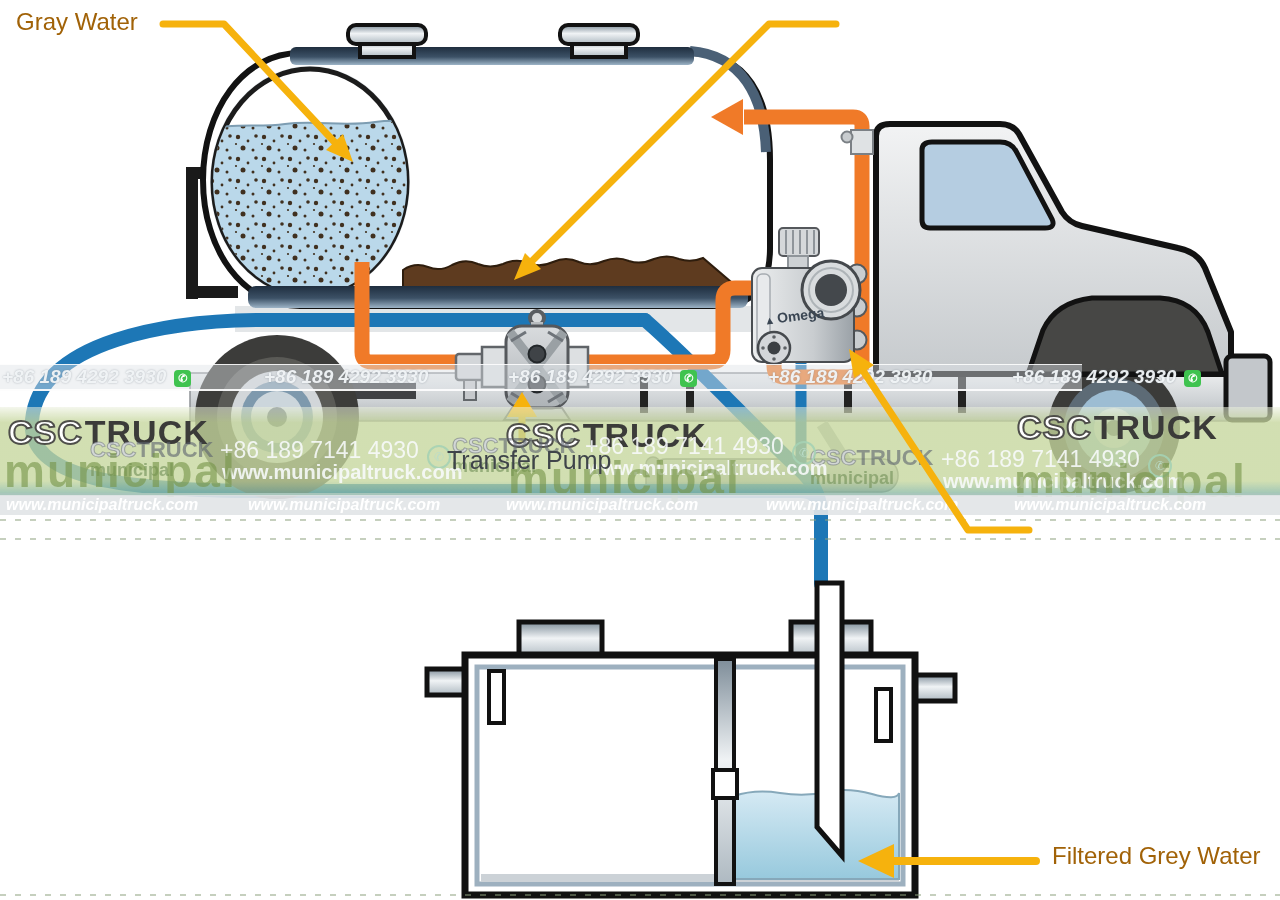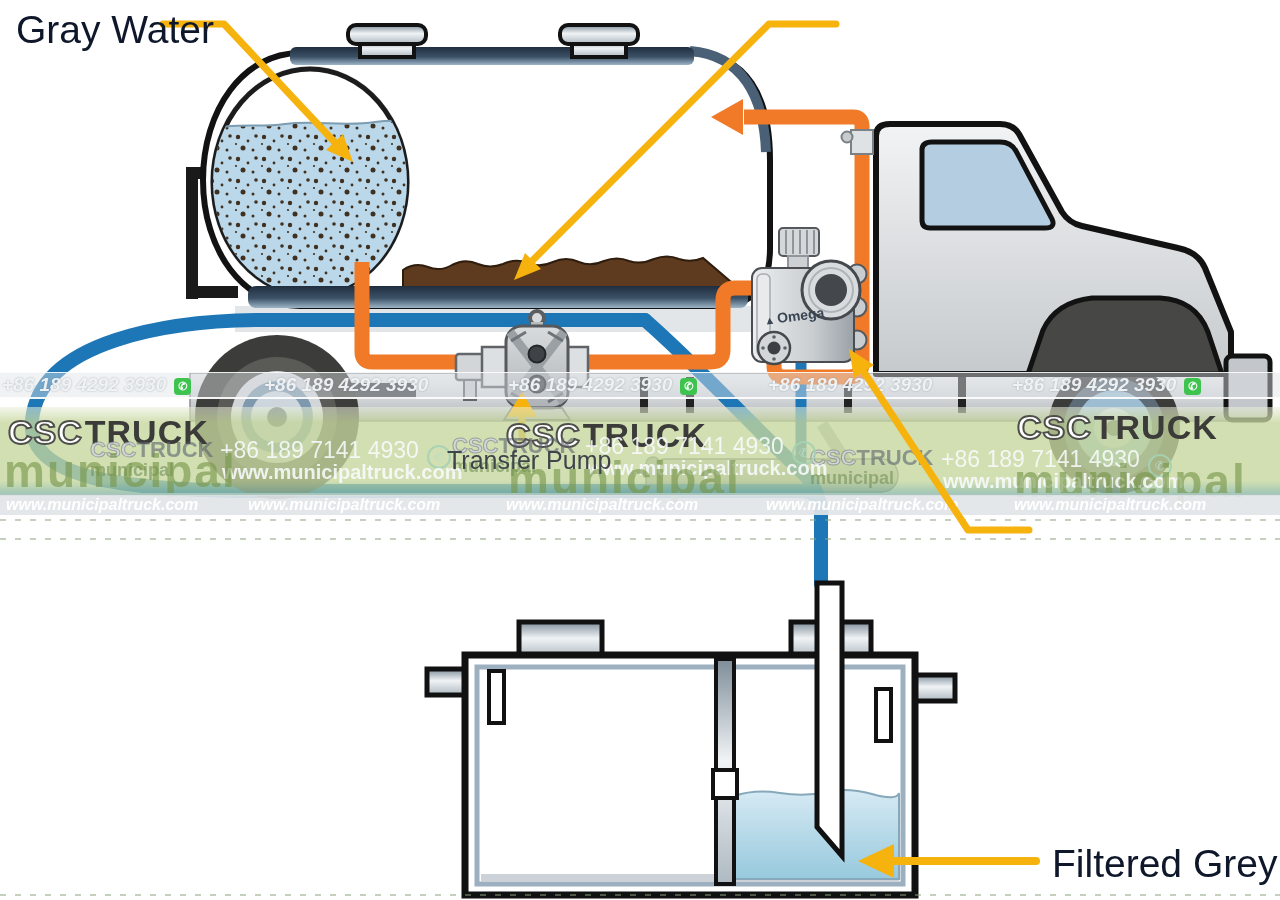--- a/index.html
+++ b/index.html
@@ -3,34 +3,34 @@
 <meta charset="utf-8">
 <style>
   html,body{margin:0;padding:0;background:#fff;}
   #stage{position:relative;width:1280px;height:900px;overflow:hidden;background:#fff;
          font-family:"Liberation Sans",sans-serif;}
   #stage svg{position:absolute;left:0;top:0;}
   #base-svg{z-index:1;}
   #top-svg{z-index:20;pointer-events:none;}
 
   
-  .lbl{position:absolute;z-index:30;color:#0f172a;font-size:39px;letter-spacing:0;white-space:nowrap;}
+  .lbl{position:absolute;z-index:30;color:#a16207;font-size:24px;letter-spacing:0;white-space:nowrap;}
   #lbl-gray{left:16px;top:8px;}
   #lbl-sludge{left:845px;top:9px;}
   #lbl-tpump{left:447px;top:446px;font-size:25px;color:#3f444a;z-index:14;}
   #lbl-ofilter{left:1044px;top:510px;}
   #lbl-fgw{left:1052px;top:842px;}
 
   
   #brand-omega{position:absolute;left:764px;top:308px;z-index:2;transform:rotate(-7deg);
     color:#3a4653;font-weight:bold;font-size:14px;white-space:nowrap;}
   #brand-omega .tri{font-size:11px;margin-right:2px;}
 
   
-  .wm-row1{position:absolute;left:0;top:372px;width:1280px;height:24px;z-index:10;
+  .wm-row1{position:absolute;left:0;top:364px;width:1082px;height:24px;z-index:10;
     background:rgba(222,226,230,0.45);border-top:1px solid rgba(255,255,255,.85);
     border-bottom:2px solid rgba(255,255,255,.9);}
   .wm-row1 .item{position:absolute;top:1px;white-space:nowrap;font-size:19px;font-weight:bold;
     font-style:italic;color:rgba(242,245,248,0.95);text-shadow:0 0 2px rgba(110,120,132,0.55);}
   .wa-solid{display:inline-block;width:17px;height:17px;margin-left:8px;border-radius:4px;
     background:#3fc34f;color:#fff;font-size:11px;line-height:17px;text-align:center;
     font-style:normal;vertical-align:1px;text-shadow:none;}
 
   
   .wm-band{position:absolute;left:0;top:407px;width:1280px;height:86px;z-index:11;

